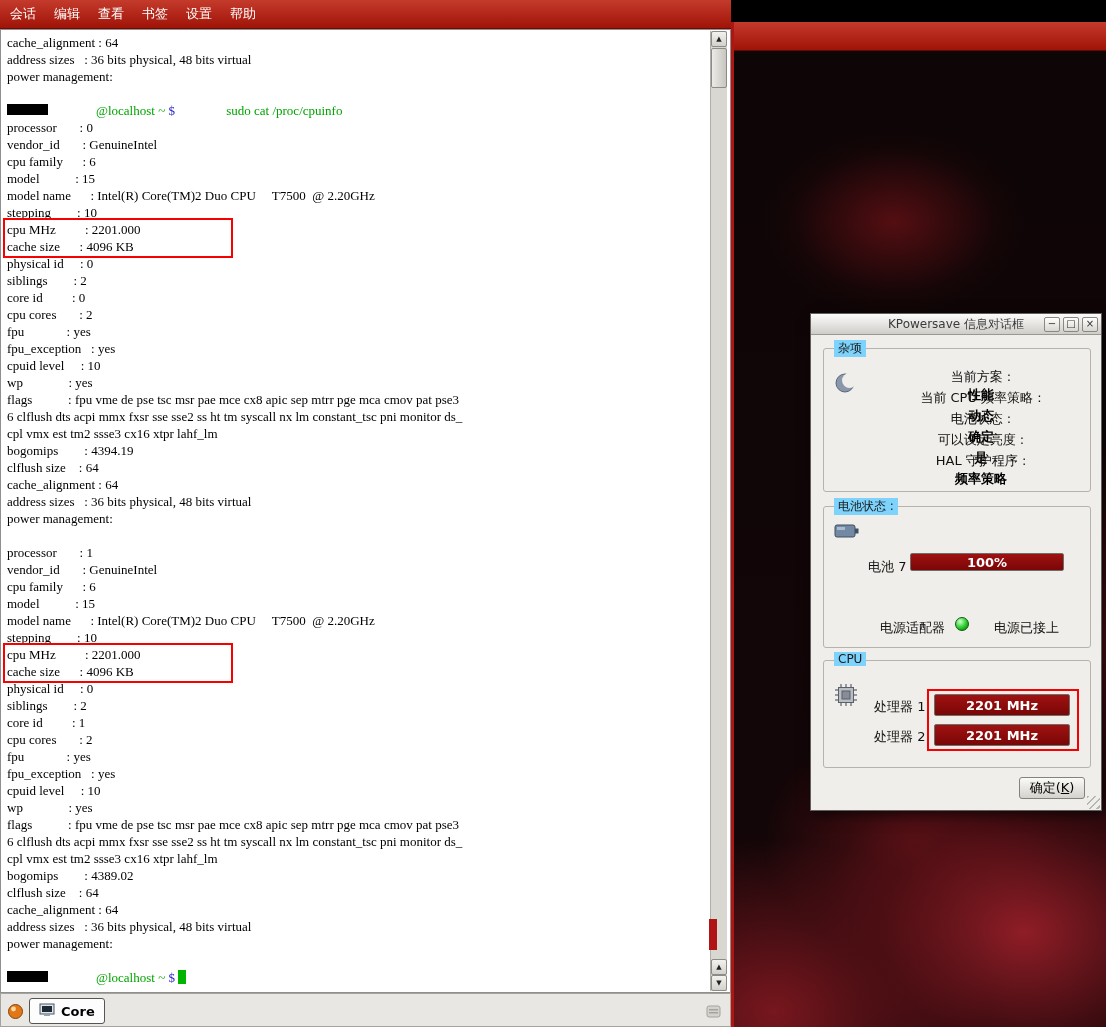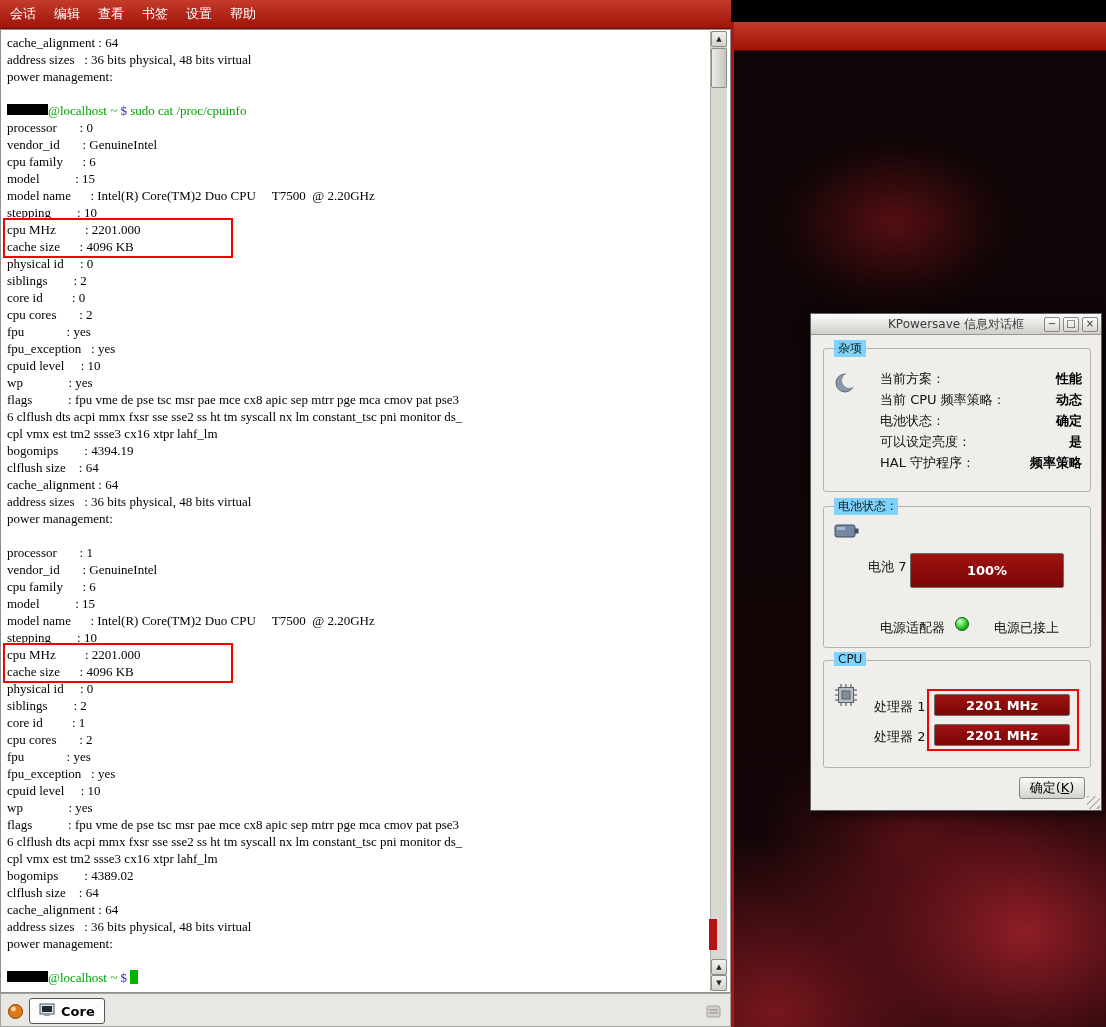--- a/index.html
+++ b/index.html
@@ -13,21 +13,21 @@
              background:linear-gradient(#c43a2b,#a01408); border-bottom:1px solid #6e0b05;
              display:flex; align-items:center; padding-left:4px; }
   .menu-item { color:#fff; font-size:13px; padding:0 6px; margin-right:6px; cursor:default; }
 
   .term-area { position:absolute; left:0; top:29px; width:731px; height:964px;
                background:#fff; border:1px solid #8f8f8f; }
   .term-content { position:absolute; left:1px; top:0; right:22px; bottom:0;
                   padding:4px 0 0 5px; overflow:hidden; white-space:pre;
                   font-family:Liberation Serif, serif; font-size:13px; line-height:17px; color:#000; }
   .tline { height:17px; }
-  .p-host, .p-cmd { color:#00a400; }
+  .p-host, .p-cmd { color:#00a400;padding-left:48px; }
   .p-dollar { color:#2a2ad0; }
   .redact { display:inline-block; width:41px; height:11px; background:#000; }
   .cursor { display:inline-block; width:8px; height:14px; background:#00b400; vertical-align:-2px; }
   .hlbox { position:absolute; left:1px; width:230px; border:2px solid #f60000; pointer-events:none; }
 
   .scrollbar { position:absolute; right:3px; top:1px; width:17px; bottom:1px;
                background:#d9d7d2; border-left:1px solid #b0aea8; }
   .sb-btn { position:absolute; left:0; width:16px; height:16px;
             background:linear-gradient(#f3f2ef,#d3d1cb); border:1px solid #8d8b85; border-radius:2px;
             display:flex; align-items:center; justify-content:center; }
@@ -72,26 +72,26 @@
             font-size:10px; line-height:12px; text-align:center; color:#333; cursor:default; }
 
   .group { position:absolute; left:12px; width:268px; border:1px solid #b5b3ac; border-radius:3px; }
   .legend { position:absolute; top:-9px; left:10px; background:#7dd3fc; padding:0 4px; font-size:12px; color:#1a1a1a; }
   .g-misc { top:34px;  height:144px; }
   .g-batt { top:192px; height:142px; }
   .g-cpu  { top:346px; height:108px; }
   .icon { position:absolute; }
   .g-misc .icon { left:10px; top:22px; }
   .mrows { position:absolute; left:56px; right:8px; top:19px; }
-  .mrow  { height:21px; display:flex; justify-content:space-between; align-items:center; }
+  .mrow  { height:21px; display:flex; justify-content:space-between; align-items:center;flex-direction:column; }
   .mv { font-weight:bold; color:#000; }
 
   .g-batt .icon { left:10px; top:16px; }
   .batt-label { position:absolute; left:44px; top:51px; }
-  .pbar { position:absolute; left:86px; top:46px; width:154px; height:35px;
+  .pbar { position:absolute; left:86px; top:46px; width:154px; height:18px;
           border:1px solid #6f6d67; border-radius:2px;
           background:linear-gradient(#a01212,#7a0606);
           display:flex; align-items:center; justify-content:center; }
   .pbar-text { color:#fff; font-weight:bold; }
   .adapter-label { position:absolute; left:56px; top:112px; }
   .led { position:absolute; left:131px; top:110px; width:14px; height:14px; border-radius:50%;
          border:1px solid #0a5d0a;
          background:radial-gradient(circle at 35% 30%, #d2ffd2, #3ed63e 45%, #0c9a0c 80%, #066a06); }
   .adapter-status { position:absolute; left:170px; top:112px;text-align:center; }
 

